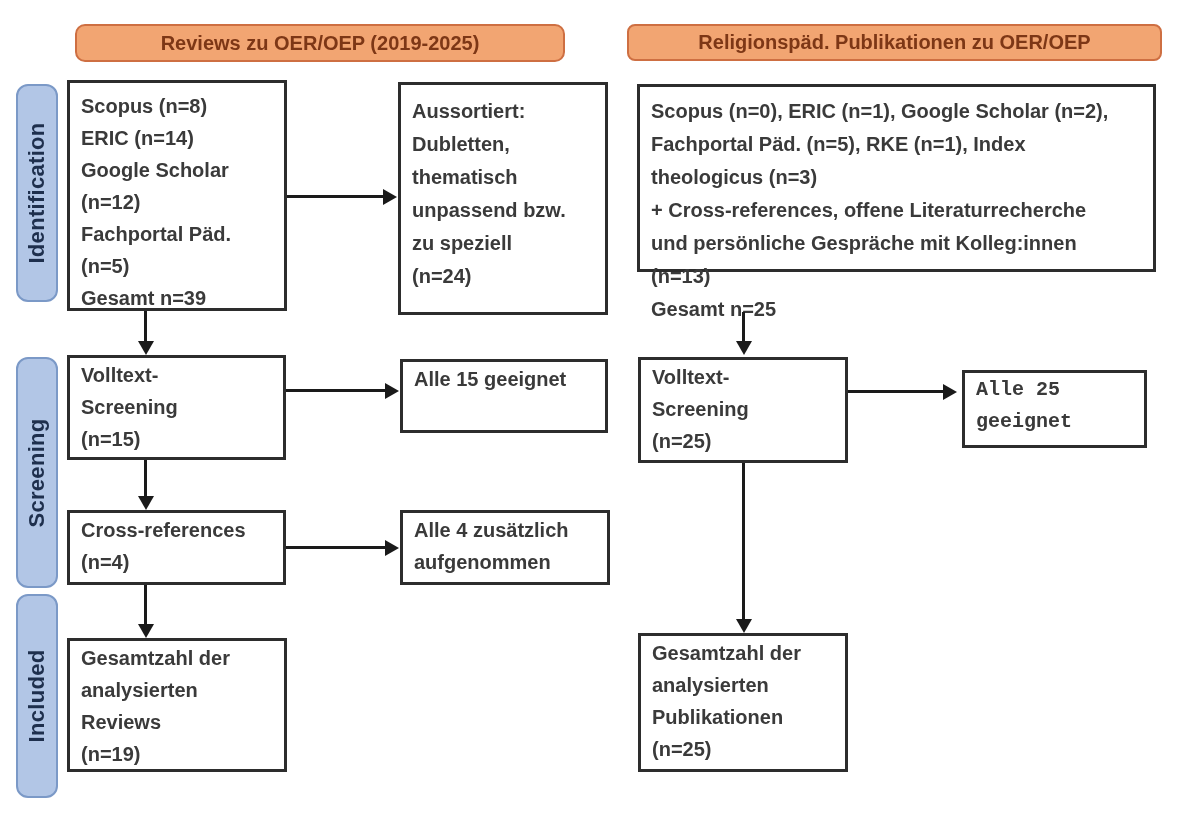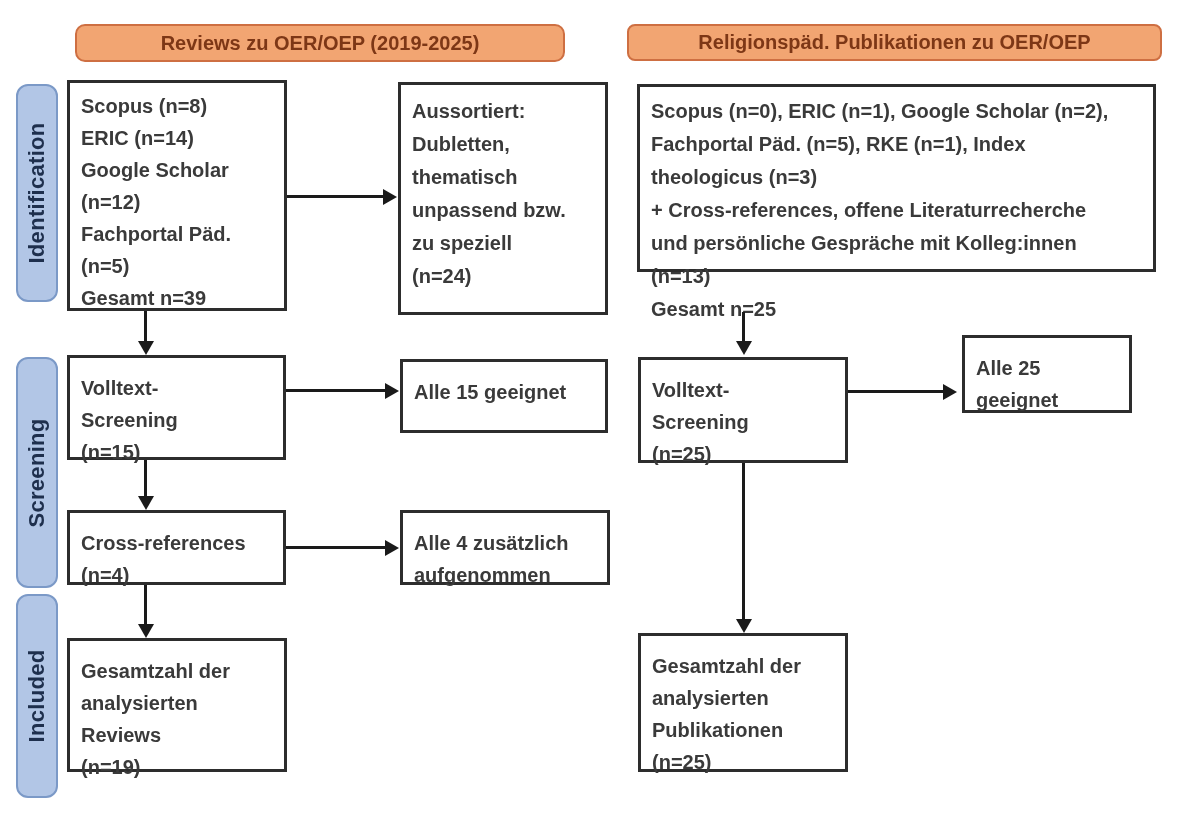--- a/index.html
+++ b/index.html
@@ -18,21 +18,21 @@
     background:#B2C6E6; border:2px solid #7B99C7; border-radius:12px;
     box-sizing:border-box;
   }
   .stage span {
     transform:rotate(-90deg); white-space:nowrap; color:#1E2F4D;
     font-weight:bold; font-size:22px; letter-spacing:0.3px;
   }
   .fbox {
     position:absolute; background:#ffffff; border:3px solid #2D2D2D;
     color:#3A3A3A; font-weight:600; font-size:20px; line-height:32px;
-    padding:14px 11px; white-space:pre-line; box-sizing:border-box;
+    padding:1px 11px; white-space:pre-line; box-sizing:border-box;
   }
   .ah { position:absolute; height:3px; background:#1A1A1A; }
   .ah::after {
     content:""; position:absolute; right:-13px; top:-6px; width:0; height:0;
     border-left:14px solid #1A1A1A; border-top:8px solid transparent;
     border-bottom:8px solid transparent;
   }
   .av { position:absolute; width:3px; background:#1A1A1A; }
   .av::after {
     content:""; position:absolute; bottom:-13px; left:-6px; width:0; height:0;
@@ -87,21 +87,21 @@
   <div class="fbox" style="left:637px; top:84px; width:519px; height:188px; line-height:33px; padding-top:8px;">Scopus (n=0), ERIC (n=1), Google Scholar (n=2),
 Fachportal Päd. (n=5), RKE (n=1), Index
 theologicus (n=3)
 + Cross-references, offene Literaturrecherche
 und persönliche Gespräche mit Kolleg:innen
 (n=13)
 Gesamt n=25</div>
   <div class="fbox" style="left:638px; top:357px; width:210px; height:106px;">Volltext-
 Screening
 (n=25)</div>
-  <div class="fbox" style="left:962px; top:335px; width:170px; height:78px;">Alle 25 geeignet</div>
+  <div class="fbox" style="left:962px; top:370px; width:185px; height:78px;font-family:Liberation Mono, monospace;">Alle 25 geeignet</div>
   <div class="fbox" style="left:638px; top:633px; width:210px; height:139px;">Gesamtzahl der
 analysierten
 Publikationen
 (n=25)</div>
 
   <div class="ah" style="left:287px; top:195px; width:97px;"></div>
   <div class="av" style="left:144px; top:311px; height:31px;"></div>
   <div class="ah" style="left:286px; top:389px; width:100px;"></div>
   <div class="av" style="left:144px; top:460px; height:37px;"></div>
   <div class="ah" style="left:286px; top:546px; width:100px;"></div>

